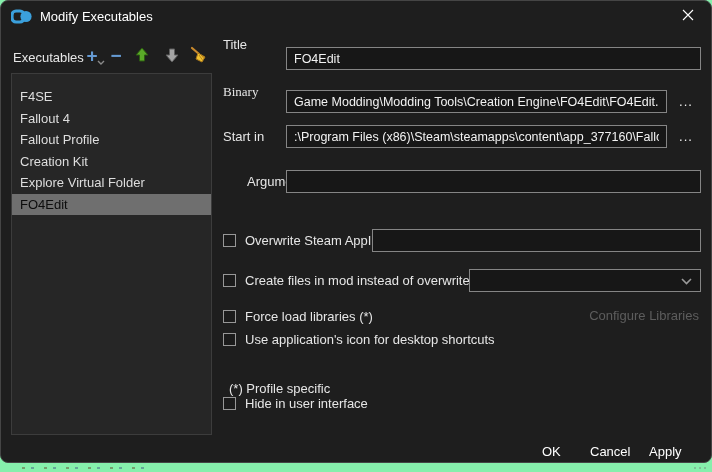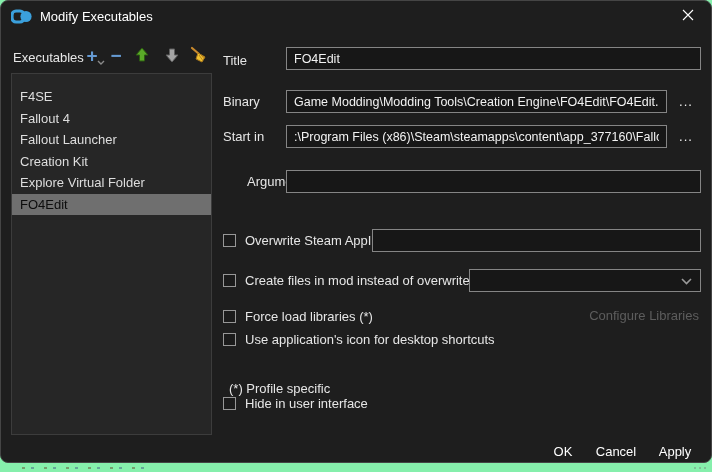--- a/index.html
+++ b/index.html
@@ -57,21 +57,21 @@
   .chk-label { color:#e6e6e6; white-space:nowrap; }
   .combo {
     position:absolute; left:468px; top:268px; width:232px; height:23px;
     background:#171717; border:1px solid #858585; display:flex; align-items:center;
     justify-content:flex-end; padding-right:8px; cursor:pointer;
   }
   .link-disabled { position:absolute; right:12px; top:307px; color:#5d5d5d; background:transparent; border:none;
     font-family:inherit; font-size:13px; cursor:default; }
   .note { position:absolute; left:228px; top:380px; color:#e6e6e6; }
   .dlg-btn { position:absolute; top:439px; height:23px; background:transparent; border:none;
-    color:#ffffff; font-family:inherit; font-size:13px; cursor:pointer; text-align:center; }
+    color:#ffffff; font-family:inherit; font-size:13px; cursor:pointer; text-align:left; }
   .btn-ok { left:541px; width:42px; }
   .btn-cancel { left:589px; width:52px; }
   .btn-apply { left:648px; width:52px; }
 </style>
 </head>
 <body>
 
 <div class="screen">
   <div class="glimpse"></div>
   <div class="glimpse2"></div>
@@ -128,30 +128,30 @@
           <path d="M2 2 L9 8" stroke="#c98a2d" stroke-width="2.2" stroke-linecap="round"></path>
           <path d="M8 7 L15 11 L12 16 L6 13 Z" fill="#f2c230" stroke="#a8761a" stroke-width="1"></path>
           <path d="M9 9 L12.5 14 M10.8 8.4 L14 12.5" stroke="#a8761a" stroke-width="0.8"></path>
         </svg>
       </span>
     </button>
 
     <div class="listbox">
       <div class="list-item">F4SE</div>
       <div class="list-item">Fallout 4</div>
-      <div class="list-item">Fallout Launcher</div>
+      <div class="list-item">Fallout Profile</div>
       <div class="list-item">Creation Kit</div>
       <div class="list-item">Explore Virtual Folder</div>
       <div class="list-item selected">FO4Edit</div>
     </div>
 
-    <span class="fld-label" style="top:52px;">Title</span>
+    <span class="fld-label" style="top:36px;">Title</span>
     <input class="txt-input" style="left: 285px; top: 46px; width: 415px;" value="FO4Edit">
 
-    <span class="fld-label" style="top:93px;">Binary</span>
+    <span class="fld-label" style="top:83px;font-family:Liberation Serif, serif;">Binary</span>
     <input class="txt-input" style="left: 285px; top: 89px; width: 381px;" value="Game Modding\Modding Tools\Creation Engine\FO4Edit\FO4Edit.exe">
     <button class="browse-btn" style="left:672px; top:89px;">...</button>
 
     <span class="fld-label" style="top:128px;">Start in</span>
     <input class="txt-input" style="left: 285px; top: 124px; width: 381px;" value=":\Program Files (x86)\Steam\steamapps\content\app_377160\Fallout 4">
     <button class="browse-btn" style="left:672px; top:124px;">...</button>
 
     <span class="fld-label" style="top:173px;margin-left:24px;">Arguments</span>
     <input class="txt-input" style="left: 285px; top: 169px; width: 415px;" value="">
 

